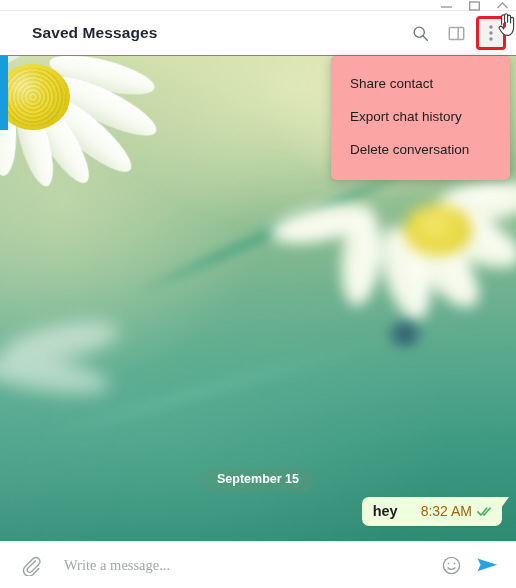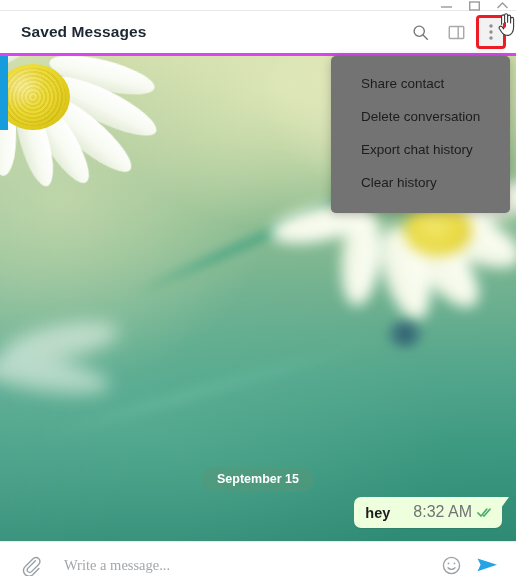--- a/index.html
+++ b/index.html
@@ -42,24 +42,24 @@
   }
   .win-btn svg { display: block; overflow: visible; }
 
   
   .header {
     position: absolute;
     top: 11px; left: 0;
     width: 516px;
     height: 45px;
     background: #ffffff;
-    border-bottom: 3px solid #d946ef;
-    display: flex;
-    align-items: center;
-    padding: 0 8px 0 21px;
+    border-bottom: 1px solid #d946ef;
+    display: flex;
+    align-items: center;
+    padding: 0 8px 0 32px;
   }
   .header-title {
     font-size: 15.5px;
     font-weight: bold;
     color: #1d2733;
     letter-spacing: 0.1px;
     flex: 1;
   }
   .header-actions {
     display: flex;
@@ -256,22 +256,22 @@
     color: #1d1d1d;
     line-height: 1.15;
   }
   .bubble-meta {
     display: flex;
     align-items: center;
     gap: 5px;
     padding-bottom: 1px;
   }
   .bubble-time {
-    font-size: 16px;
-    color: #737373;
+    font-size: 14px;
+    color: #a16207;
     white-space: nowrap;
   }
   .ticks { color: #4fae6a; display: flex; }
 
   
   .input-bar {
     position: absolute;
     left: 0; bottom: 0;
     width: 516px;
     height: 47px;
@@ -299,24 +299,24 @@
   }
   .msg-input::placeholder { color: #a3a7ab; }
   .send-icon { color: #25a3e4; margin-left: 6px; }
 
   
   .menu {
     position: absolute;
     left: 331px;
     top: 56px;
     width: 179px;
-    background: #737373;
+    background: #fca5a5;
     border-radius: 5px;
     box-shadow: 0 2px 11px rgba(0,0,0,0.22), 0 0 1px rgba(0,0,0,0.18);
-    padding: 12px 14px 13px;
+    padding: 12px 3px 13px;
     z-index: 20;
   }
   .menu-item {
     padding: 6px 0 6px 16px;
     font-size: 13.5px;
     color: #1d1d1d;
     white-space: nowrap;
     line-height: 1.55;
     cursor: default;
   }
@@ -456,23 +456,22 @@
 
     <div class="input-icon send-icon">
       <svg width="24" height="24" viewBox="0 0 24 24">
         <path d="M2.5 5.5 L22 11.8 L2.5 18.2 L5.6 11.8 Z" fill="#25a3e4"></path>
       </svg>
     </div>
   </div>
 
   <div class="menu">
     <div class="menu-item">Share contact</div>
+    <div class="menu-item">Export chat history</div>
     <div class="menu-item">Delete conversation</div>
-    <div class="menu-item">Export chat history</div>
-    <div class="menu-item">Clear history</div>
   </div>
 
   <div class="cursor">
     <svg width="20" height="26" viewBox="0 0 20 26">
       <path d="M5.6 12.2V4.4a1.5 1.5 0 0 1 3 0v6.1 m0-.5V3.3a1.5 1.5 0 0 1 3 0v7 m0-.6V4.6a1.5 1.5 0 0 1 3 0v6.4 m0-.6V6.9a1.5 1.5 0 0 1 3 0v8.4c0 4.4-2.3 8.1-6 8.1-3.1 0-4.7-1.3-6.2-3.6l-2.1-3.3a1.6 1.6 0 0 1 2.6-1.8l1.7 2.2" fill="#ffffff" stroke="#3a3a3a" stroke-width="1.1" stroke-linejoin="round" stroke-linecap="round"></path>
     </svg>
   </div>
 
 </div>
 

